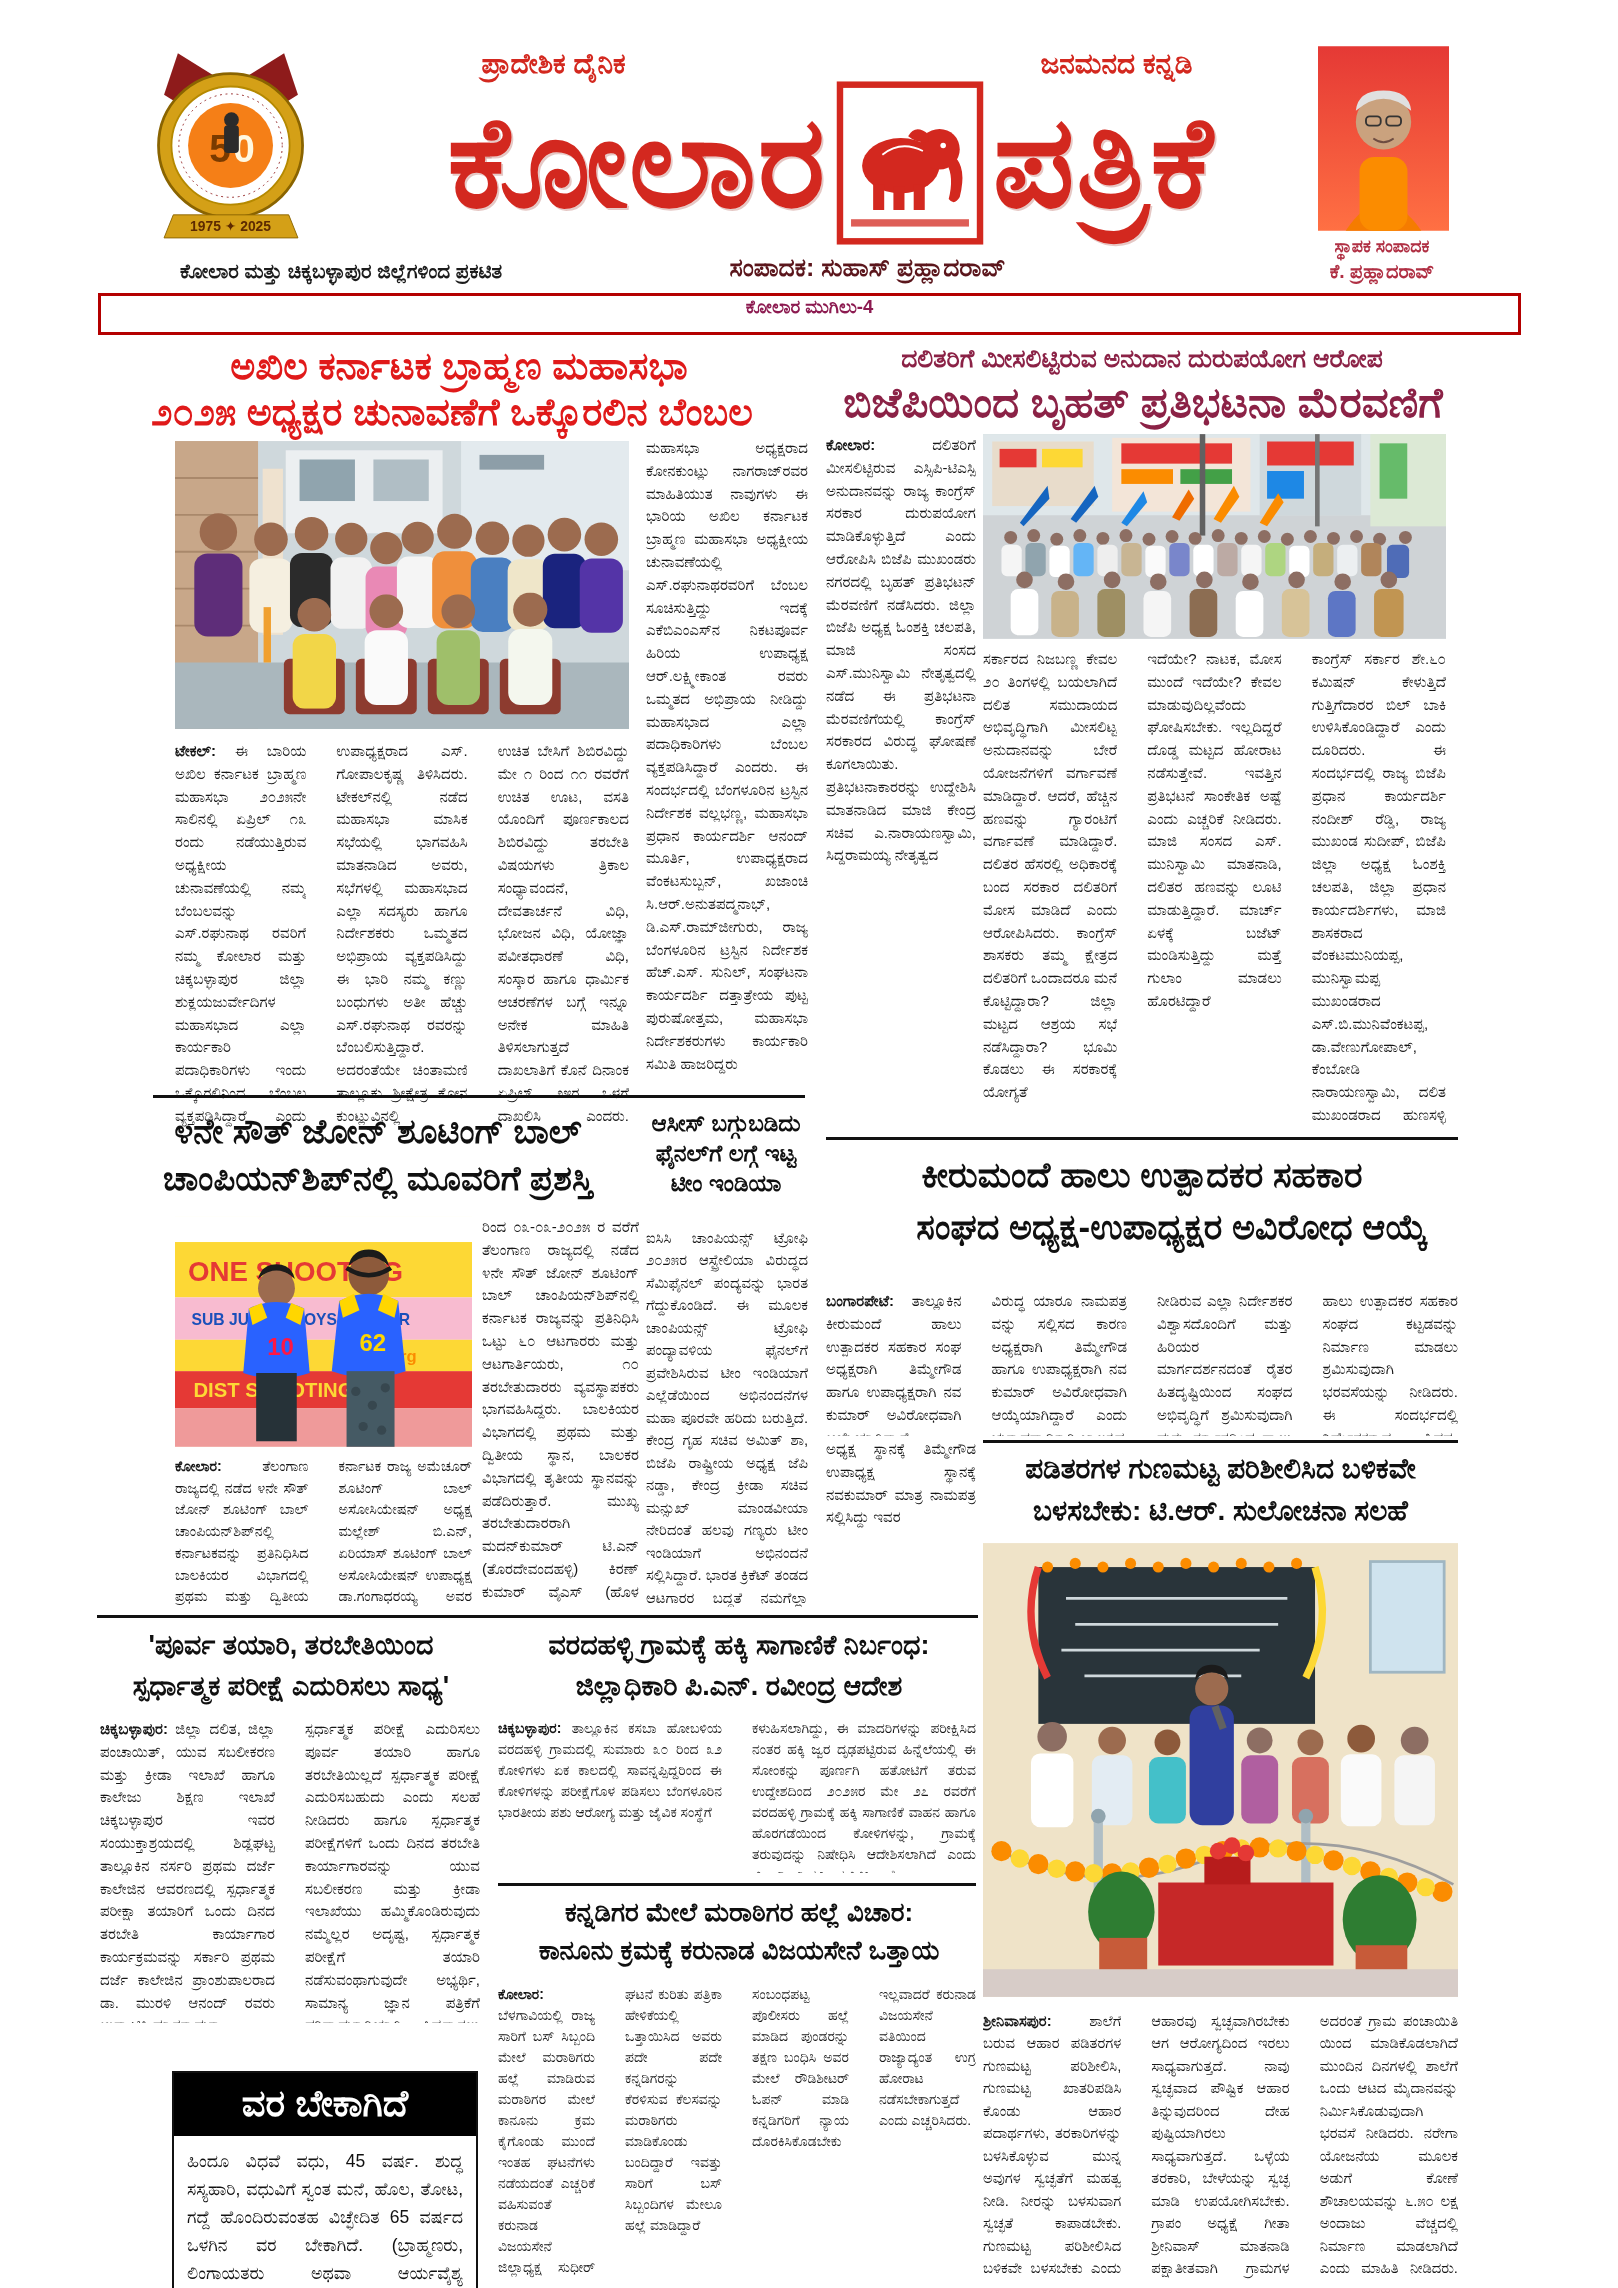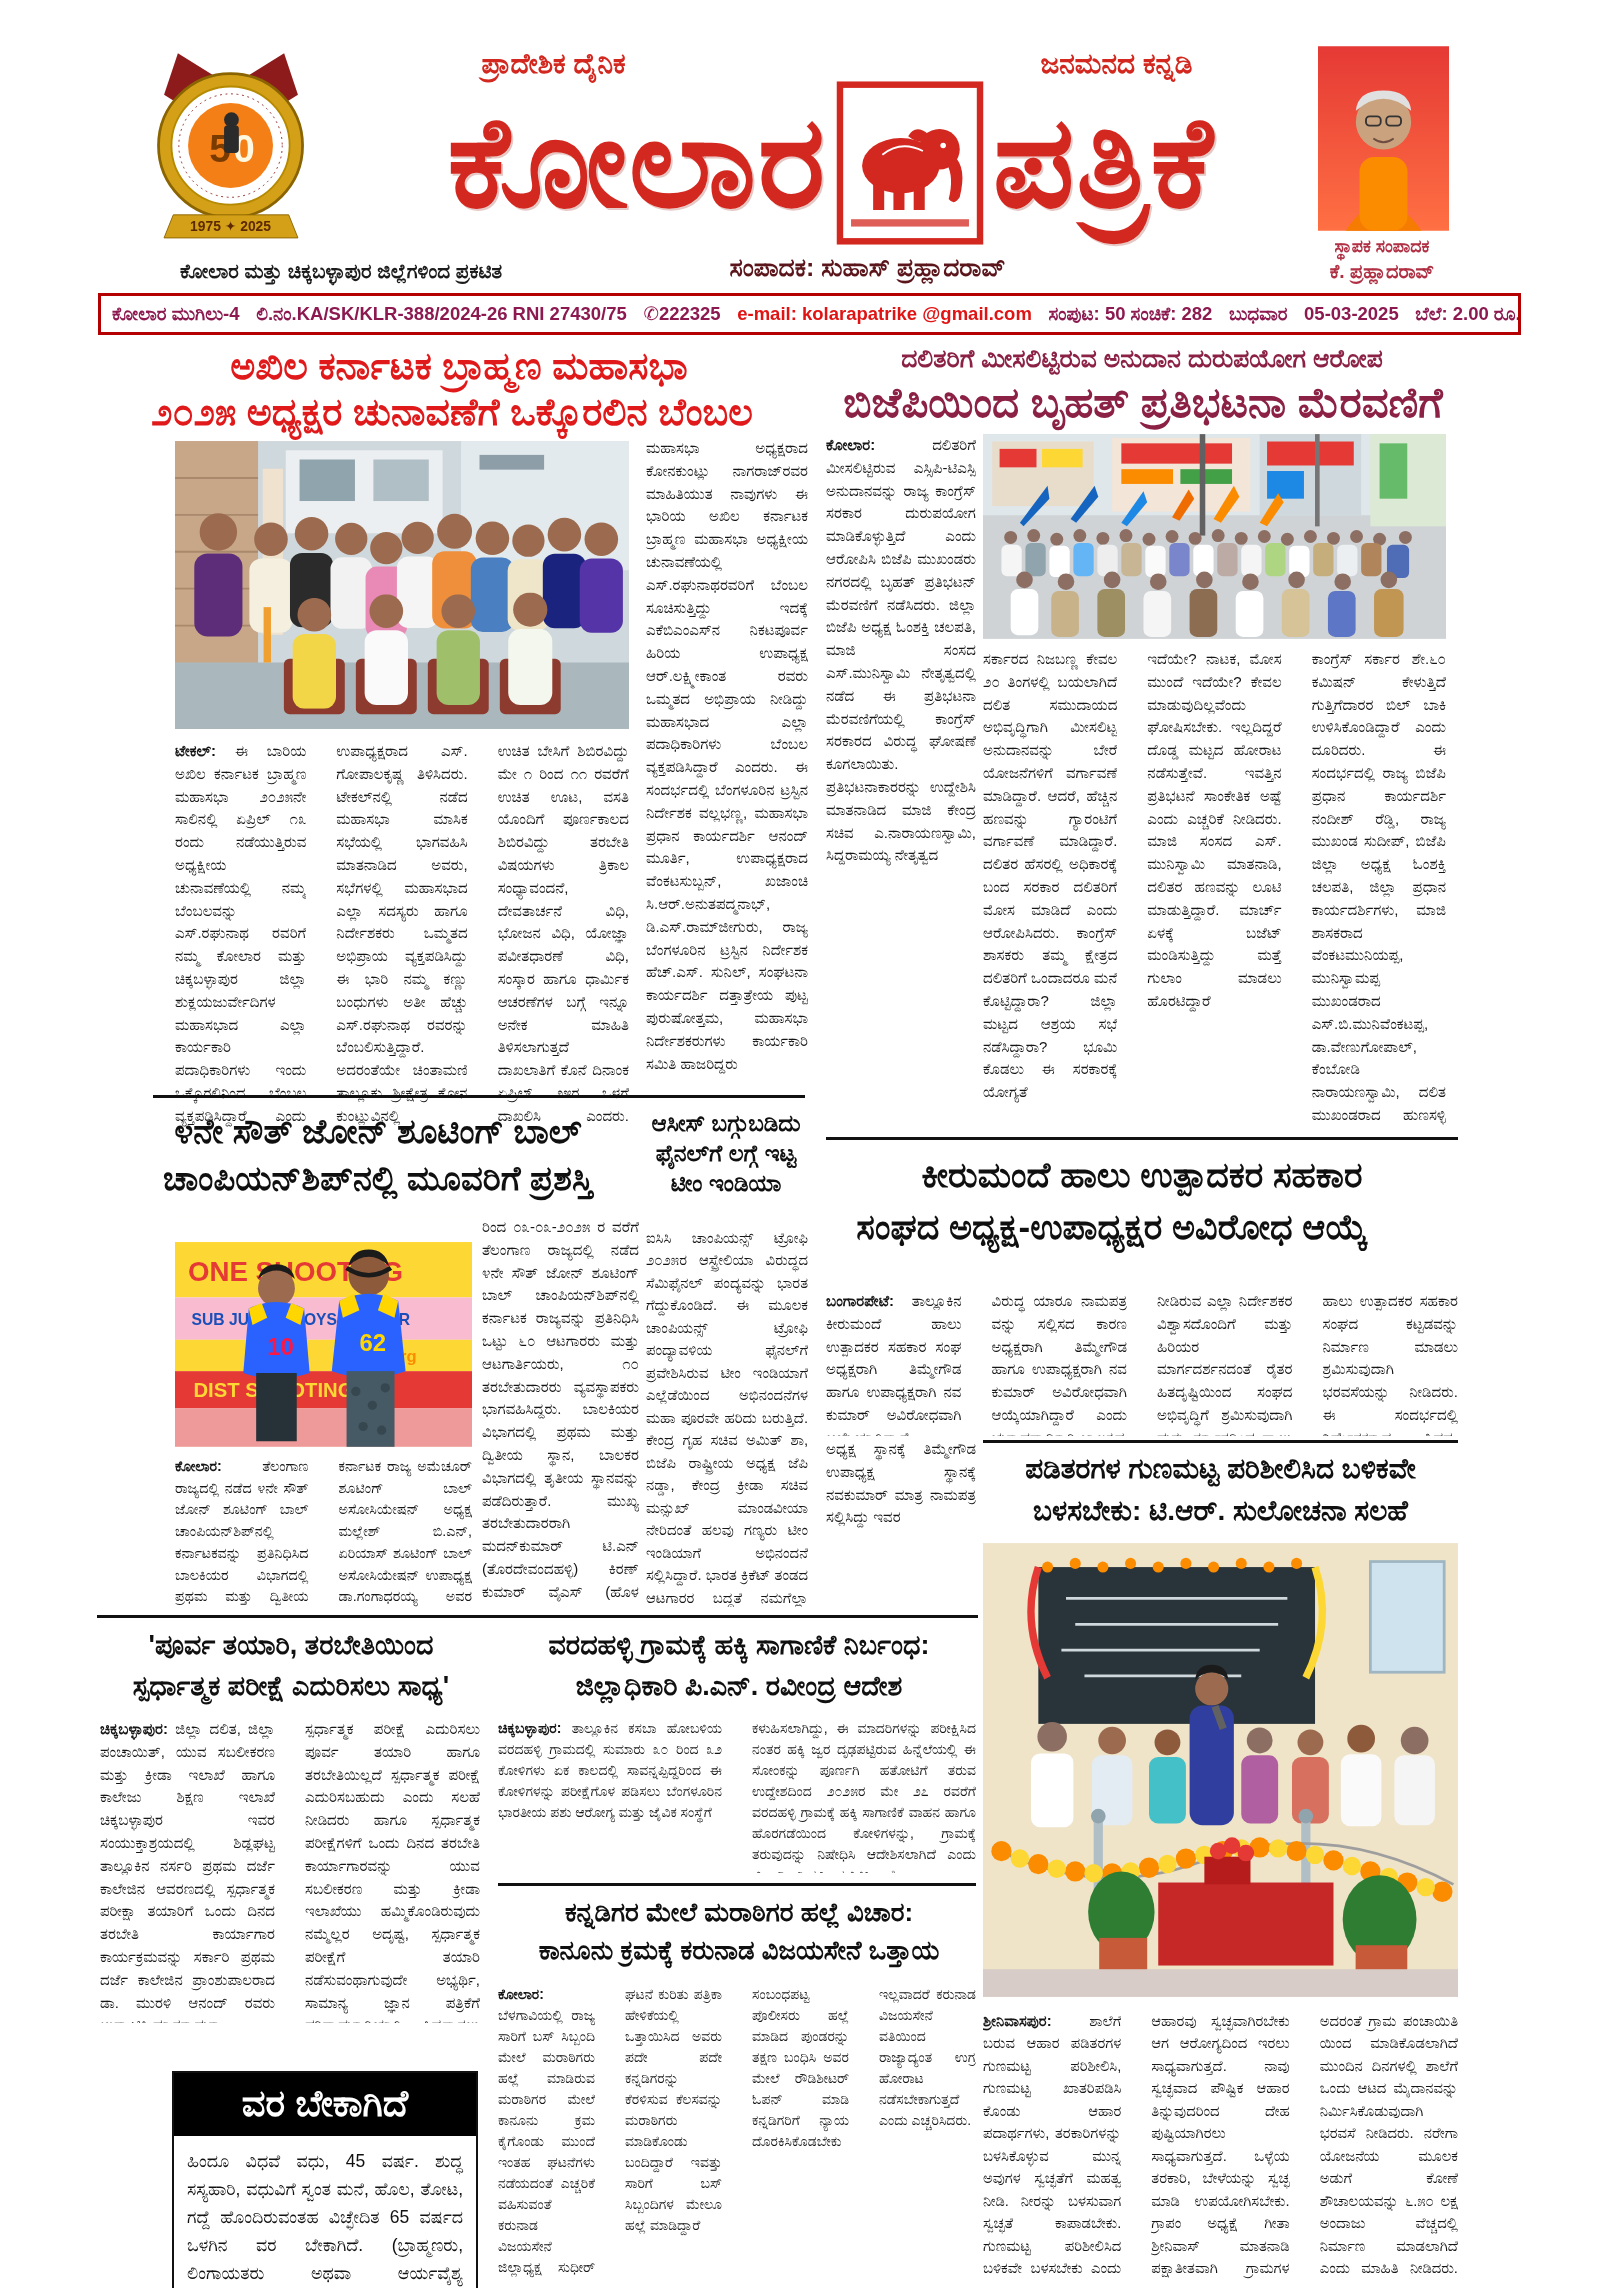--- a/index.html
+++ b/index.html
@@ -13,21 +13,21 @@
   .hl-red{color:#e01a1a;font-weight:800;line-height:1.25;}
   .hl-black{color:#101010;font-weight:800;line-height:1.3;}
   .hl-maroon{color:#8b2246;font-weight:800;line-height:1.25;}
   .rule{background:#111;height:2.8px;}
   .colrow{display:flex;gap:30px;}
   .colrow>div{flex:1;}
   .mast-title{font-weight:800;color:#d3281f;letter-spacing:1.8px;
               text-shadow:0 0 0.9px #fff, 1.8px 1.8px 0 rgba(150,30,20,.25);}
   #infobar{display:flex;align-items:center;gap:16.6px;border:3.7px solid #b40000;
            font-size:18.5px;font-weight:700;color:#8c1a50;padding:0 11px;box-sizing:border-box;
-           white-space:nowrap;overflow:hidden;}
+           white-space:nowrap;overflow:hidden;flex-direction:column;}
   #infobar .em{color:#e01414;}
   .adbox{border:2.8px solid #111;background:#fff;box-sizing:border-box;margin-top:36px;}
   .adbox .adhead{background:#000;color:#fff;font-weight:800;font-size:37px;text-align:center;
                  padding:9.2px 0;line-height:1.2;}
   .adbox .adbody{font-size:17.5px;line-height:1.6;text-align:justify;padding:11px 13px 3.7px 13px;color:#111;}
   .adbox .adphone{font-size:28px;font-weight:800;text-align:center;padding:3.7px 0 7.4px 0;color:#000;}
   .dlspan{font-weight:800;}
   svg text{font-family:"Liberation Sans","DejaVu Sans",sans-serif;}
 </style>
 </head>
@@ -323,21 +323,21 @@
   </div>
 
   <div class="abs ctr hl-black" style="left:644px;top:1109px;width:164px;font-size:23px">
     <div>ಆಸೀಸ್ ಬಗ್ಗುಬಡಿದು</div>
     <div>ಫೈನಲ್‌ಗೆ ಲಗ್ಗೆ ಇಟ್ಟ</div>
     <div>ಟೀಂ ಇಂಡಿಯಾ</div>
   </div>
   <div class="abs bodytxt" style="left:646px;top:1227px;width:162px;height:380px;font-size:14.8px">ಐಸಿಸಿ ಚಾಂಪಿಯನ್ಸ್ ಟ್ರೋಫಿ ೨೦೨೫ರ ಆಸ್ಟ್ರೇಲಿಯಾ ವಿರುದ್ಧದ ಸೆಮಿಫೈನಲ್ ಪಂದ್ಯವನ್ನು ಭಾರತ ಗೆದ್ದುಕೊಂಡಿದೆ. ಈ ಮೂಲಕ ಚಾಂಪಿಯನ್ಸ್ ಟ್ರೋಫಿ ಪಂದ್ಯಾವಳಿಯ ಫೈನಲ್‌ಗೆ ಪ್ರವೇಶಿಸಿರುವ ಟೀಂ ಇಂಡಿಯಾಗೆ ಎಲ್ಲೆಡೆಯಿಂದ ಅಭಿನಂದನೆಗಳ ಮಹಾ ಪೂರವೇ ಹರಿದು ಬರುತ್ತಿದೆ. ಕೇಂದ್ರ ಗೃಹ ಸಚಿವ ಅಮಿತ್ ಶಾ, ಬಿಜೆಪಿ ರಾಷ್ಟ್ರೀಯ ಅಧ್ಯಕ್ಷ ಜೆಪಿ ನಡ್ಡಾ, ಕೇಂದ್ರ ಕ್ರೀಡಾ ಸಚಿವ ಮನ್ಸುಖ್ ಮಾಂಡವೀಯಾ ನೇರಿದಂತೆ ಹಲವು ಗಣ್ಯರು ಟೀಂ ಇಂಡಿಯಾಗೆ ಅಭಿನಂದನೆ ಸಲ್ಲಿಸಿದ್ದಾರೆ. ಭಾರತ ಕ್ರಿಕೆಟ್ ತಂಡದ ಆಟಗಾರರ ಬದ್ಧತೆ ನಮಗೆಲ್ಲಾ ಸ್ಫೂರ್ತಿ ಎಂದು ಜೆ.ಪಿ. ನಡ್ಡಾ ಸಂತಸ ವ್ಯಕ್ತಪಡಿಸಿದ್ದಾರೆ.</div>
 
   <div class="abs ctr hl-black" style="left:826px;top:1152px;width:632px;font-size:35px">ಕೀರುಮಂದೆ ಹಾಲು ಉತ್ಪಾದಕರ ಸಹಕಾರ</div>
-  <div class="abs ctr hl-black" style="left:796px;top:1204px;width:632px;font-size:35px">ಸಂಘದ ಅಧ್ಯಕ್ಷ-ಉಪಾಧ್ಯಕ್ಷರ ಅವಿರೋಧ ಆಯ್ಕೆ</div>
+  <div class="abs ctr hl-black" style="left:856px;top:1204px;width:632px;font-size:35px">ಸಂಘದ ಅಧ್ಯಕ್ಷ-ಉಪಾಧ್ಯಕ್ಷರ ಅವಿರೋಧ ಆಯ್ಕೆ</div>
   <div class="abs colrow" style="left:826px;top:1290px;width:632px;height:146px">
     <div class="bodytxt"><b class="dlspan">ಬಂಗಾರಪೇಟೆ:</b> <span>ತಾಲ್ಲೂಕಿನ ಕೀರುಮಂದೆ ಹಾಲು ಉತ್ಪಾದಕರ ಸಹಕಾರ ಸಂಘ ಅಧ್ಯಕ್ಷರಾಗಿ ತಿಮ್ಮೇಗೌಡ ಹಾಗೂ ಉಪಾಧ್ಯಕ್ಷರಾಗಿ ನವ ಕುಮಾರ್ ಅವಿರೋಧವಾಗಿ ಆಯ್ಕೆಯಾಗಿದ್ದಾರೆ. ತಾಲ್ಲೂಕಿನ ಕೀರುಮಂದೆ ಗ್ರಾಮದ ಹಾಲು ಉತ್ಪಾದಕರ ಸಹಕಾರ ಸಂಘದ ಆಡಳಿತ ಮಂಡಳಿಯ ಅಧ್ಯಕ್ಷ ಮತ್ತು ಉಪಾಧ್ಯಕ್ಷ ಸ್ಥಾನಗಳಿಗೆ ನಿಗದಿ ಪಡಿಸಿದಂತೆ ಚುನಾವಣೆ ನಡೆಸಲಾಯಿತು.</span></div>
     <div class="bodytxt">ವಿರುದ್ಧ ಯಾರೂ ನಾಮಪತ್ರ ವನ್ನು ಸಲ್ಲಿಸದ ಕಾರಣ ಅಧ್ಯಕ್ಷರಾಗಿ ತಿಮ್ಮೇಗೌಡ ಹಾಗೂ ಉಪಾಧ್ಯಕ್ಷರಾಗಿ ನವ ಕುಮಾರ್ ಅವಿರೋಧವಾಗಿ ಆಯ್ಕೆಯಾಗಿದ್ದಾರೆ ಎಂದು ಚುನಾವಣಾಧಿಕಾರಿ ಬಾಲಕೃಷ್ಣ ಘೋಷಿಸಿದರು. ನೂತನ ಅಧ್ಯಕ್ಷ ತಿಮ್ಮೇಗೌಡ ಮಾತನಾಡಿ ಈ ಬಾರಿ ನನಗೆ ಅವಕಾಶವನ್ನು</div>
     <div class="bodytxt">ನೀಡಿರುವ ಎಲ್ಲಾ ನಿರ್ದೇಶಕರ ವಿಶ್ವಾಸದೊಂದಿಗೆ ಮತ್ತು ಹಿರಿಯರ ಮಾರ್ಗದರ್ಶನದಂತೆ ರೈತರ ಹಿತದೃಷ್ಟಿಯಿಂದ ಸಂಘದ ಅಭಿವೃದ್ಧಿಗೆ ಶ್ರಮಿಸುವುದಾಗಿ ಮತ್ತು ಸರ್ಕಾರದಿಂದ ಹಾಲು ಉತ್ಪಾದಕರಿಗೆ ದೊರೆಯುವ ಸೌಲಭ್ಯಗಳನ್ನು ಕಲ್ಪಿಸಲು ಪ್ರಾಮಾಣಿಕವಾಗಿ ಕಾರ್ಯ ನಿರ್ವಹಿಸುವುದಾಗಿ ಮತ್ತು</div>
     <div class="bodytxt">ಹಾಲು ಉತ್ಪಾದಕರ ಸಹಕಾರ ಸಂಘದ ಕಟ್ಟಡವನ್ನು ನಿರ್ಮಾಣ ಮಾಡಲು ಶ್ರಮಿಸುವುದಾಗಿ ಭರವಸೆಯನ್ನು ನೀಡಿದರು. ಈ ಸಂದರ್ಭದಲ್ಲಿ ನಿರ್ದೇಶಕರಾದ ಶಿವಪ್ಪ, ಮುನಿರತ್ನಪ್ಪ, ಶ್ರೀನಾಥ್, ಗೌರಮ್ಮ, ಶ್ರೀನಿವಾಸಪ್ಪ, ವೆಂಕಟೇಶಪ್ಪ, ಶಿವರಾಜು, ಪಾರ್ವತಮ್ಮ, ನೇರಿದಂತೆ ಹಲವರು ಹಾಜರಿದ್ದರು</div>
   </div>
   <div class="abs bodytxt" style="left:826px;top:1438px;width:150px;height:135px">ಅಧ್ಯಕ್ಷ ಸ್ಥಾನಕ್ಕೆ ತಿಮ್ಮೇಗೌಡ ಉಪಾಧ್ಯಕ್ಷ ಸ್ಥಾನಕ್ಕೆ ನವಕುಮಾರ್ ಮಾತ್ರ ನಾಮಪತ್ರ ಸಲ್ಲಿಸಿದ್ದು ಇವರ</div>
 
   <div class="abs rule" style="left:983px;top:1440px;width:475px"></div>
   <div class="abs ctr hl-black" style="left:983px;top:1451px;width:475px;font-size:28px">ಪಡಿತರಗಳ ಗುಣಮಟ್ಟ ಪರಿಶೀಲಿಸಿದ ಬಳಿಕವೇ</div>

